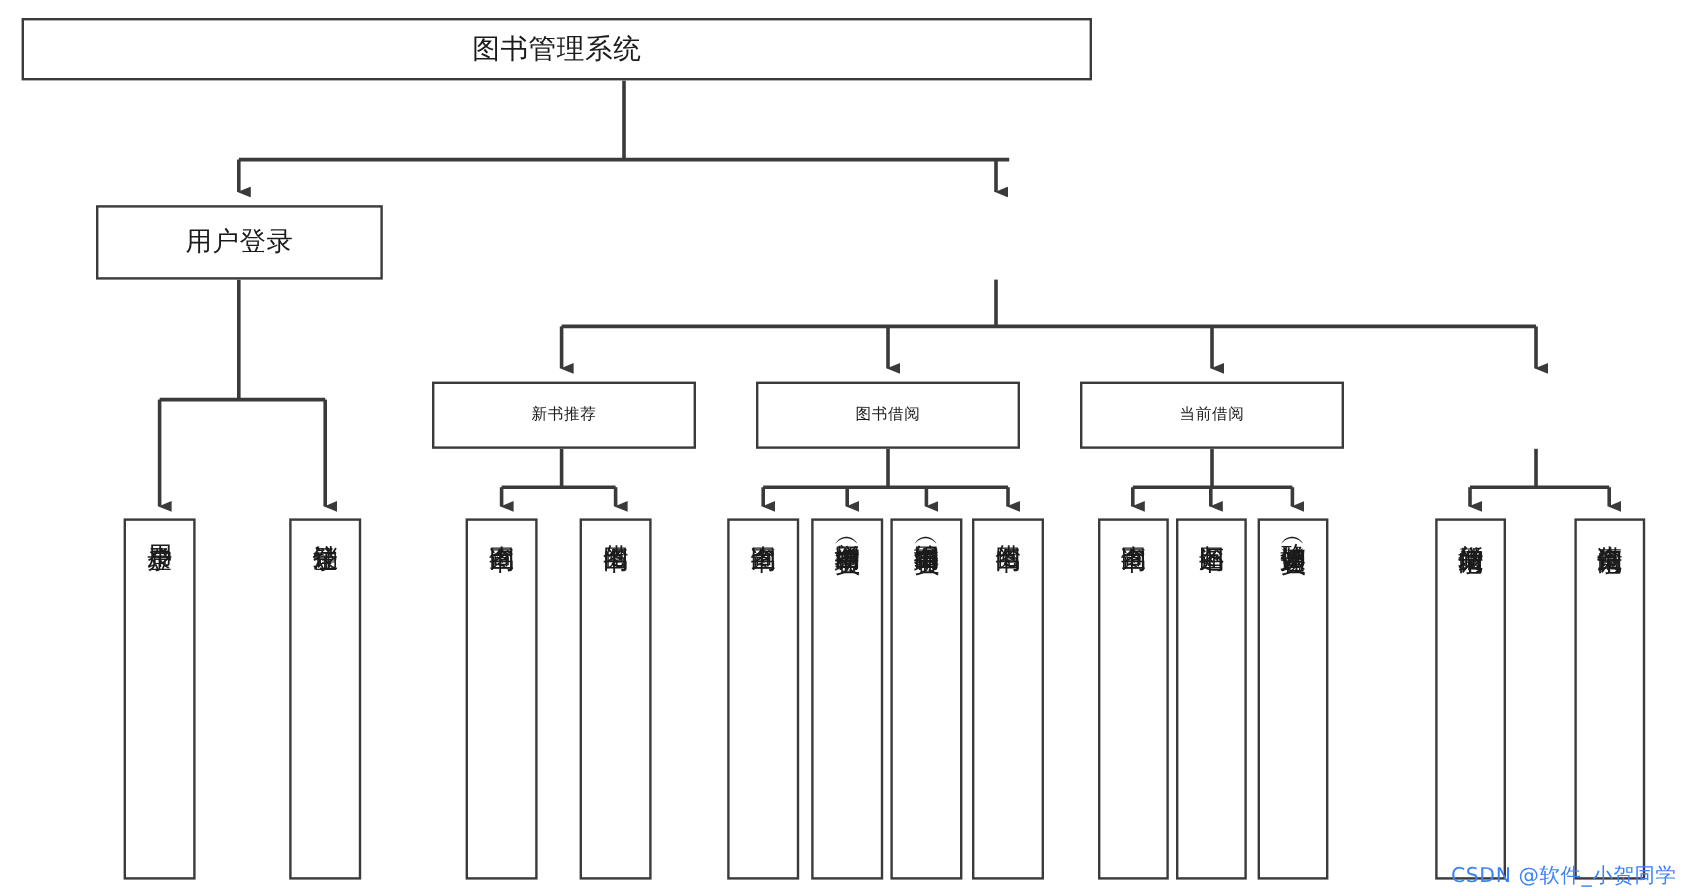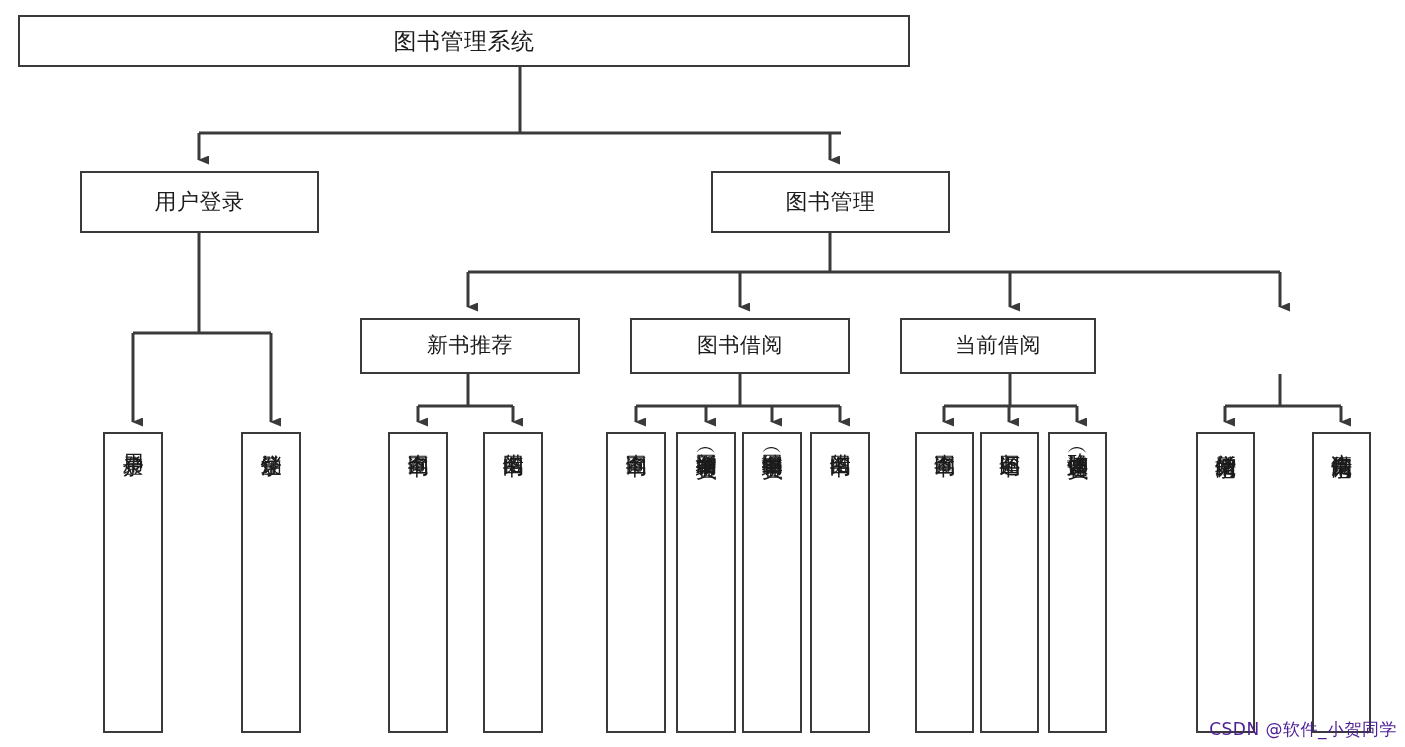--- a/index.html
+++ b/index.html
@@ -37,40 +37,40 @@
     z-index: 3;
   }
   .node .label {
     display: block;
     text-align: center;
     line-height: 1.14;
     letter-spacing: 0.5px;
   }
   .node.root { font-size: 23px; }
   .node.lvl2 { font-size: 22px; }
-  .node.lvl3 { font-size: 21px; }
+  .node.lvl3 { font-size: 13px; font-family: Liberation Mono, monospace; }
   .node.leaf {
     font-size: 21px;
     align-items: flex-start;
     padding-top: 3px;
   }
   .node.leaf .label {
     writing-mode: vertical-rl;
     text-orientation: upright;
     line-height: 1.06;
     letter-spacing: 1px;
     white-space: nowrap;
   }
   .node.leaf.tall-text { padding-top: 2px; }
   #watermark {
     position: absolute;
     right: 8px;
     bottom: 6px;
     font-size: 17px;
-    color: #4c1d95;
+    color: #3b82f6;
     z-index: 6;
     white-space: nowrap;
     letter-spacing: 0.5px;
   }
 </style>
 </head>
 <body>
 
 <div id="diagram-root">
 
@@ -124,31 +124,28 @@
     </g>
   </svg>
 
   <div class="node root" style="left:18px; top:15px; width:892px; height:52px;">
     <span class="label">图书管理系统</span>
   </div>
 
   <div class="node lvl2" style="left:80px; top:171px; width:239px; height:62px;">
     <span class="label">用户登录</span>
   </div>
-  <div class="node lvl2" style="left:711px; top:171px; width:239px; height:62px;">
-    <span class="label">图书管理</span>
-  </div>
 
   <div class="node lvl3" style="left:360px; top:318px; width:220px; height:56px;">
     <span class="label">新书推荐</span>
   </div>
   <div class="node lvl3" style="left:630px; top:318px; width:220px; height:56px;align-items:center;">
     <span class="label">图书借阅</span>
   </div>
-  <div class="node lvl3" style="left:900px; top:318px; width:196px; height:56px;">
+  <div class="node lvl3" style="left:900px; top:318px; width:220px; height:56px;">
     <span class="label">当前借阅</span>
   </div>
 
   <div class="node leaf" style="left:103px; top:432px; width:60px; height:301px;">
     <span class="label">用户登录</span>
   </div>
   <div class="node leaf" style="left:241px; top:432px; width:60px; height:301px;">
     <span class="label">注销登录</span>
   </div>
 

